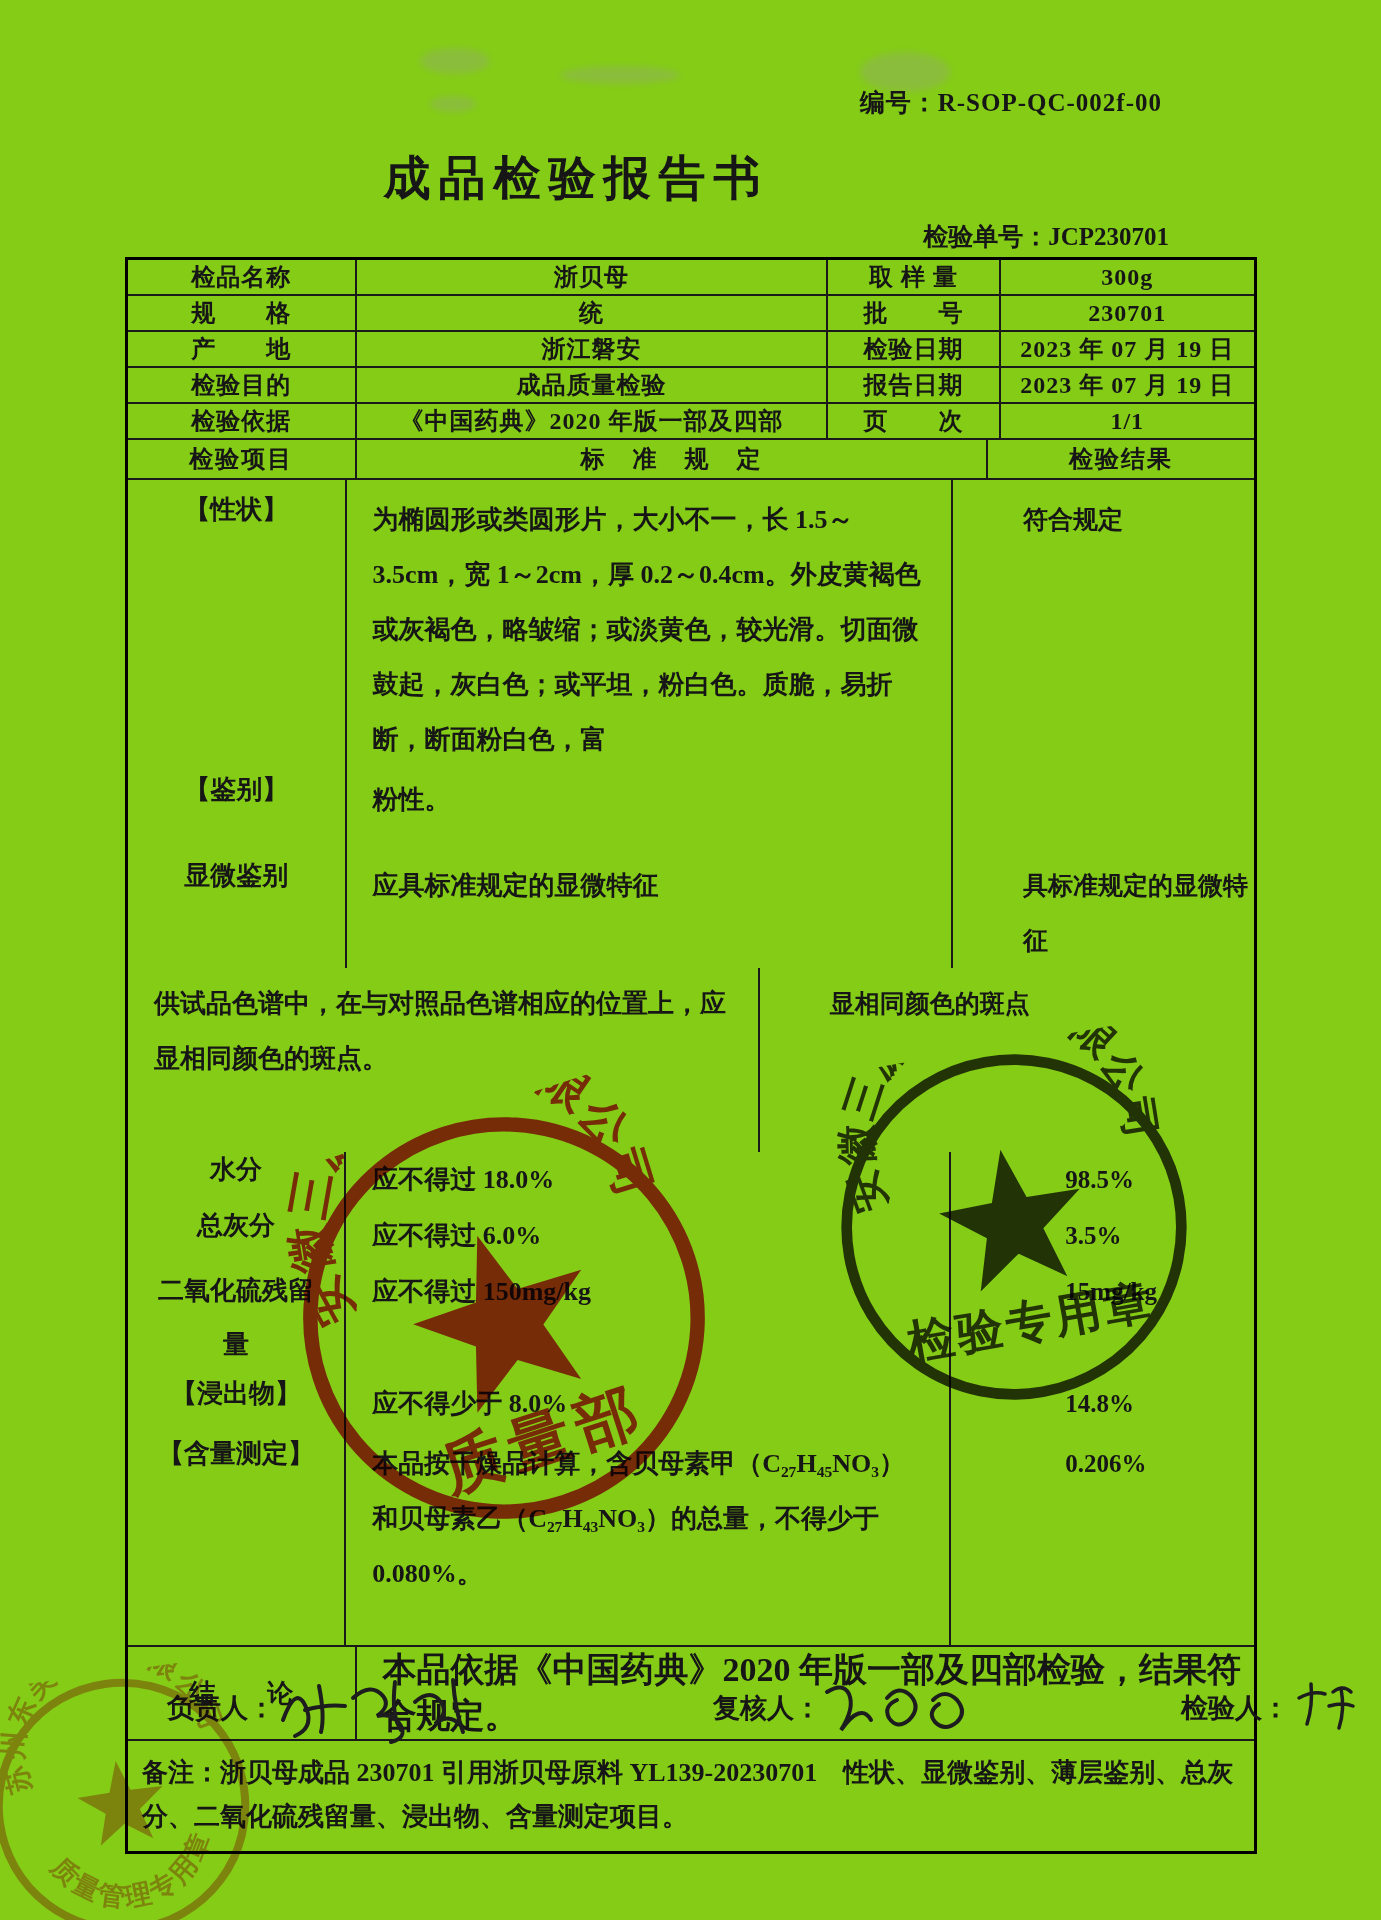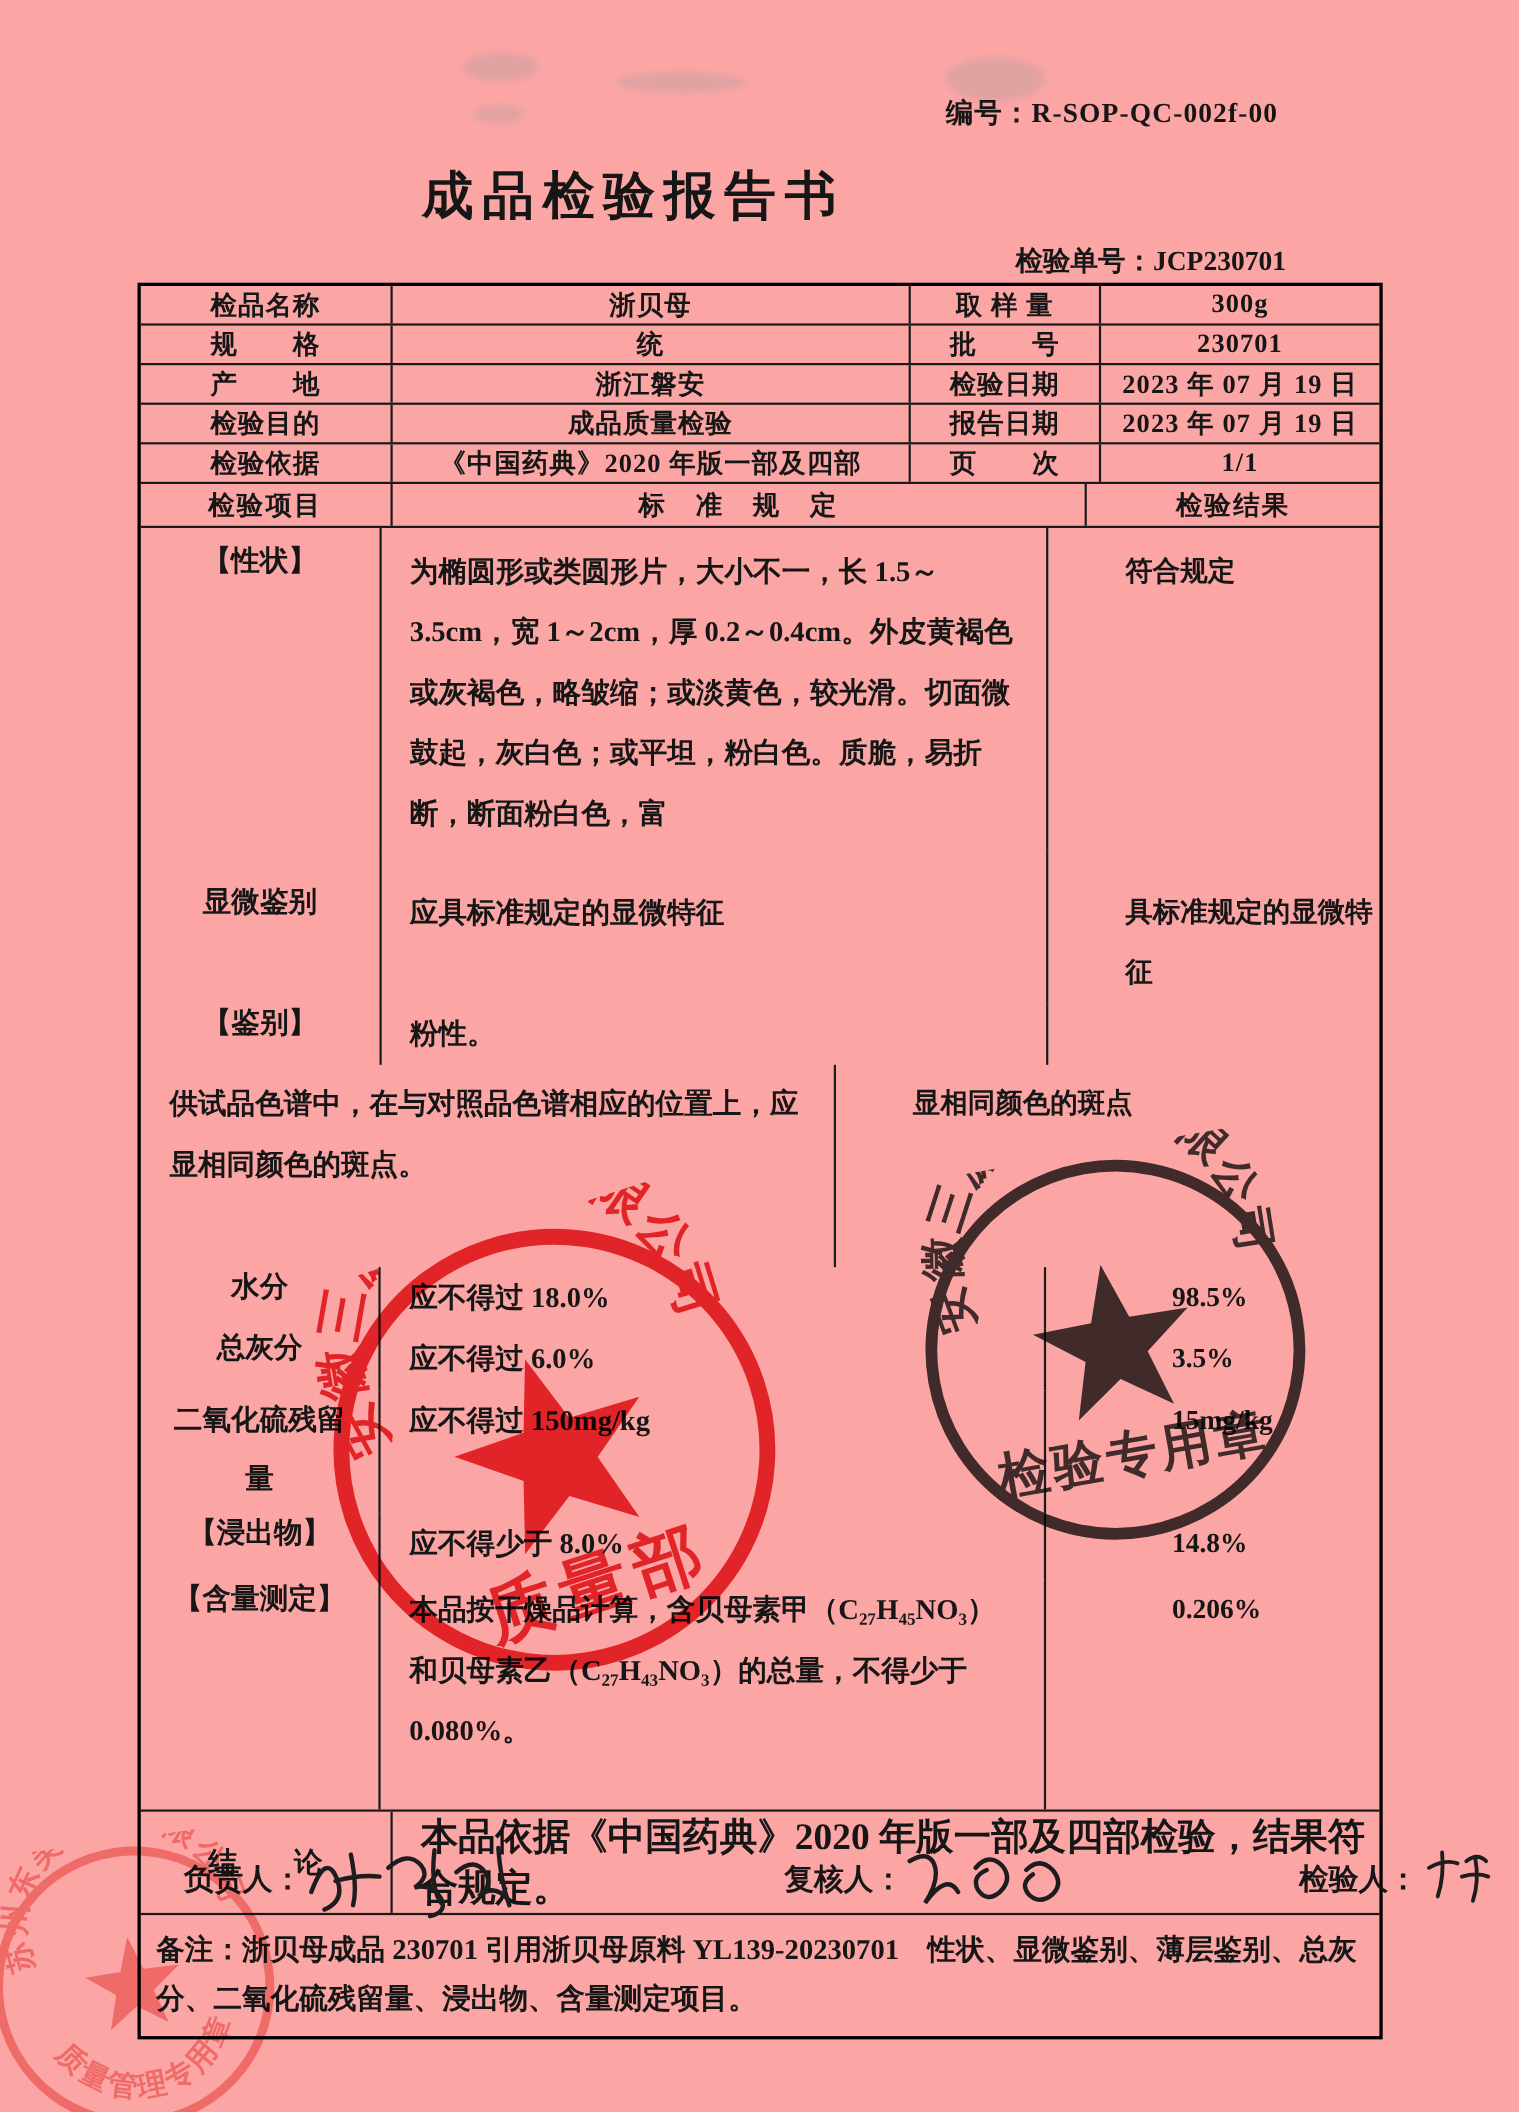--- a/index.html
+++ b/index.html
@@ -1,20 +1,20 @@
 <!DOCTYPE html>
 <html><head>
 <meta charset="utf-8">
 <style>
   * { box-sizing: border-box; margin: 0; padding: 0; }
   html,body { background:#ffffff; }
   .page {
     position: relative;
     width: 1381px; height: 1920px;
-    background: #fca5a5;
+    background: #84cc16;
     overflow: hidden;
     font-family: "Liberation Serif", "DejaVu Serif", serif;
     color: #161616;
   }
   .content { position: absolute; left: 125px; top: 0; width: 1132px; }
 
   .doc-code {
     margin-top: 86px;
     text-align: right; padding-right: 95px;
     font-size: 25px; font-weight: 700; letter-spacing: 1px;
@@ -156,29 +156,29 @@
         <div class="hc1">检验项目</div>
         <div class="hc2">标　准　规　定</div>
         <div class="hc3">检验结果</div>
       </div>
 
       <div class="brow r0">
         <div class="bc1">【性状】</div>
         <div class="bc2">为椭圆形或类圆形片，大小不一，长 1.5～3.5cm，宽 1～2cm，厚 0.2～0.4cm。外皮黄褐色或灰褐色，略皱缩；或淡黄色，较光滑。切面微鼓起，灰白色；或平坦，粉白色。质脆，易折断，断面粉白色，富</div>
         <div class="bc3">符合规定</div>
       </div>
+      <div class="brow r1">
+        <div class="bc1">【鉴别】</div>
+        <div class="bc2">粉性。</div>
+        <div class="bc3"></div>
+      </div>
       <div class="brow r2">
         <div class="bc1">显微鉴别</div>
         <div class="bc2">应具标准规定的显微特征</div>
         <div class="bc3">具标准规定的显微特征</div>
-      </div>
-      <div class="brow r1">
-        <div class="bc1">【鉴别】</div>
-        <div class="bc2">粉性。</div>
-        <div class="bc3"></div>
       </div>
       <div class="brow r3">
         <div class="bc2">供试品色谱中，在与对照品色谱相应的位置上，应显相同颜色的斑点。</div>
         <div class="bc3">显相同颜色的斑点</div>
       </div>
       <div class="brow r4">
         <div class="bc2"></div>
         <div class="bc3"></div>
       </div>
       <div class="brow r5">

